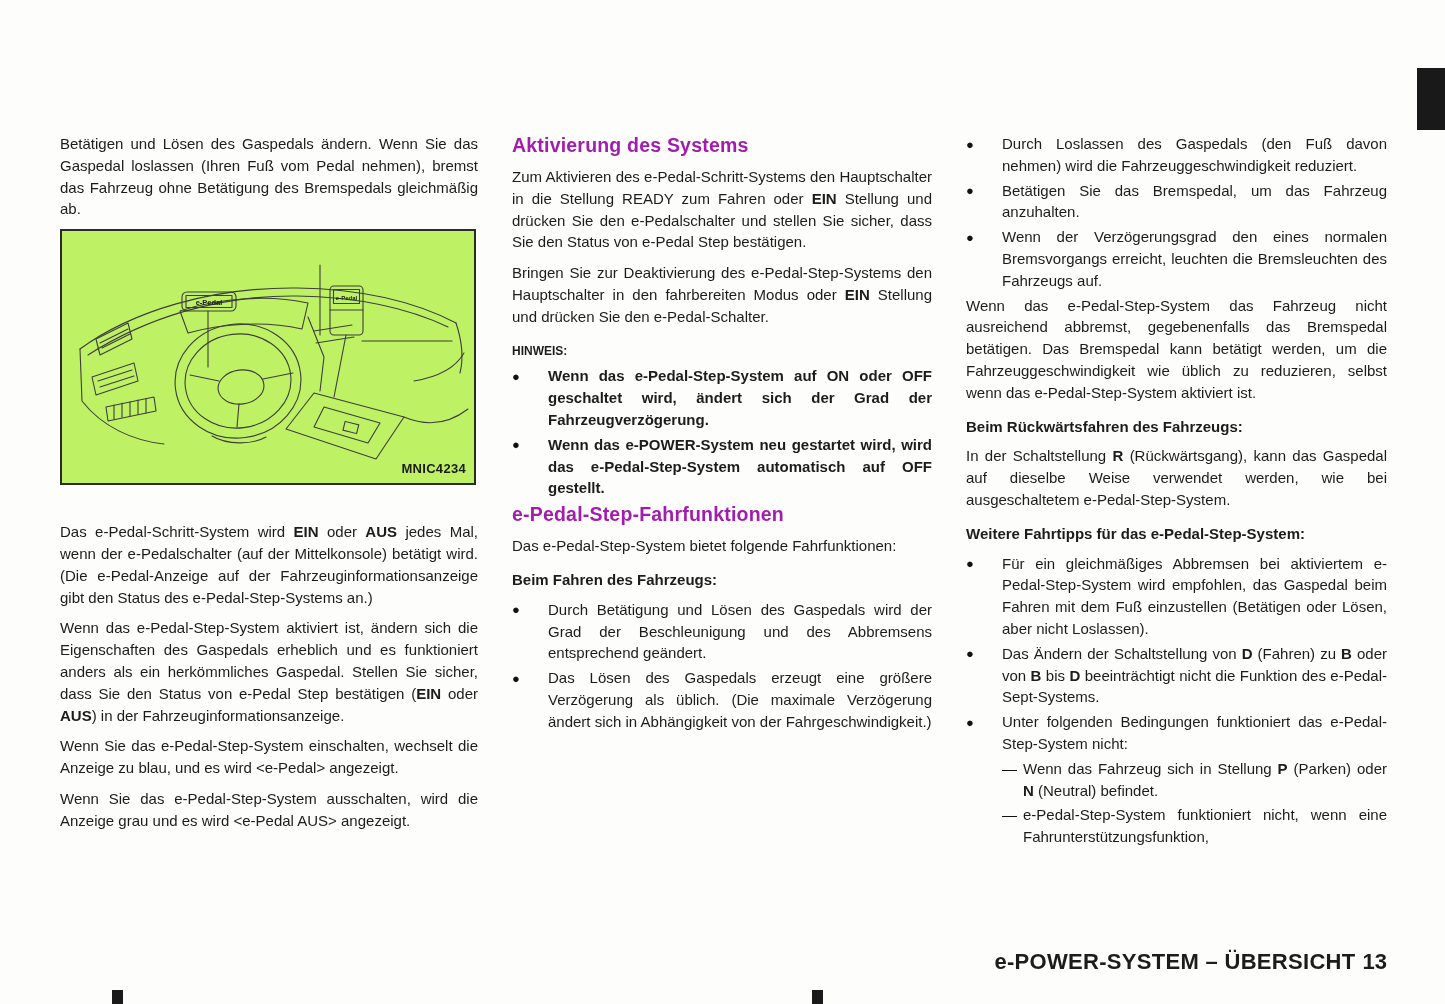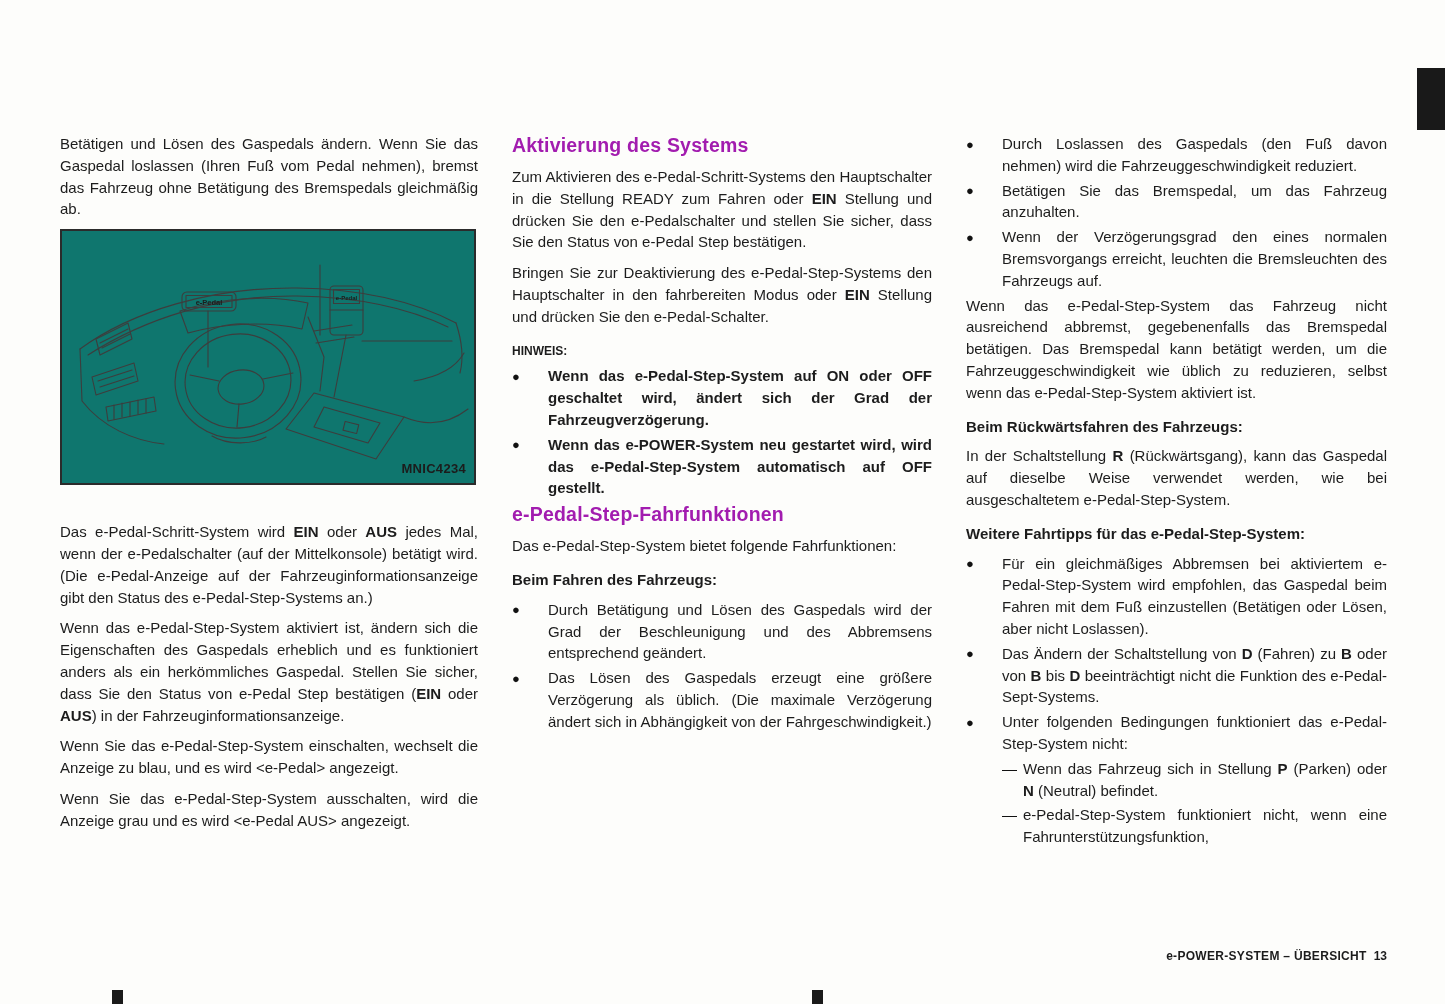--- a/index.html
+++ b/index.html
@@ -30,31 +30,31 @@
     flex:0 0 36px;font-size:13px;line-height:21.8px;
     padding-top:0.5px;color:#111;
   }
   .li .li-text{flex:1;}
   .li.bold .li-text,.li.bold .li-text span{font-weight:700;}
   .subli{display:flex;margin:2px 0 3px 36px;}
   .subli .marker{flex:0 0 21px;font-size:15px;line-height:21.8px;color:#111;}
   .subli .li-text{flex:1;}
   .figure{
     width:412px;height:252px;border:2px solid #2b2b2b;
-    margin:2px 0 36px 0;background:#0f766e;
+    margin:2px 0 36px 0;background:#bef264;
   }
   .chapter-tab{
     position:absolute;top:68px;right:0;width:28px;height:62px;background:#191919;
   }
   .crop-mark{position:absolute;width:11px;height:14px;background:#1a1a1a;top:990px;}
   #crop-left{left:112px;}
   #crop-right{left:812px;}
   .footer{
     position:absolute;right:58px;top:949px;
-    font-size:12px;display:flex;align-items:baseline;
+    font-size:22px;display:flex;align-items:baseline;
   }
   .footer .chapter{font-weight:700;letter-spacing:.3px;}
   .footer .pagenum{font-weight:700;margin-left:7px;}
   svg text{font-family:"Liberation Sans",sans-serif;fill:#1c1c1c;}
 </style>
 </head>
 <body>
 
 <div class="chapter-tab"></div>
 

